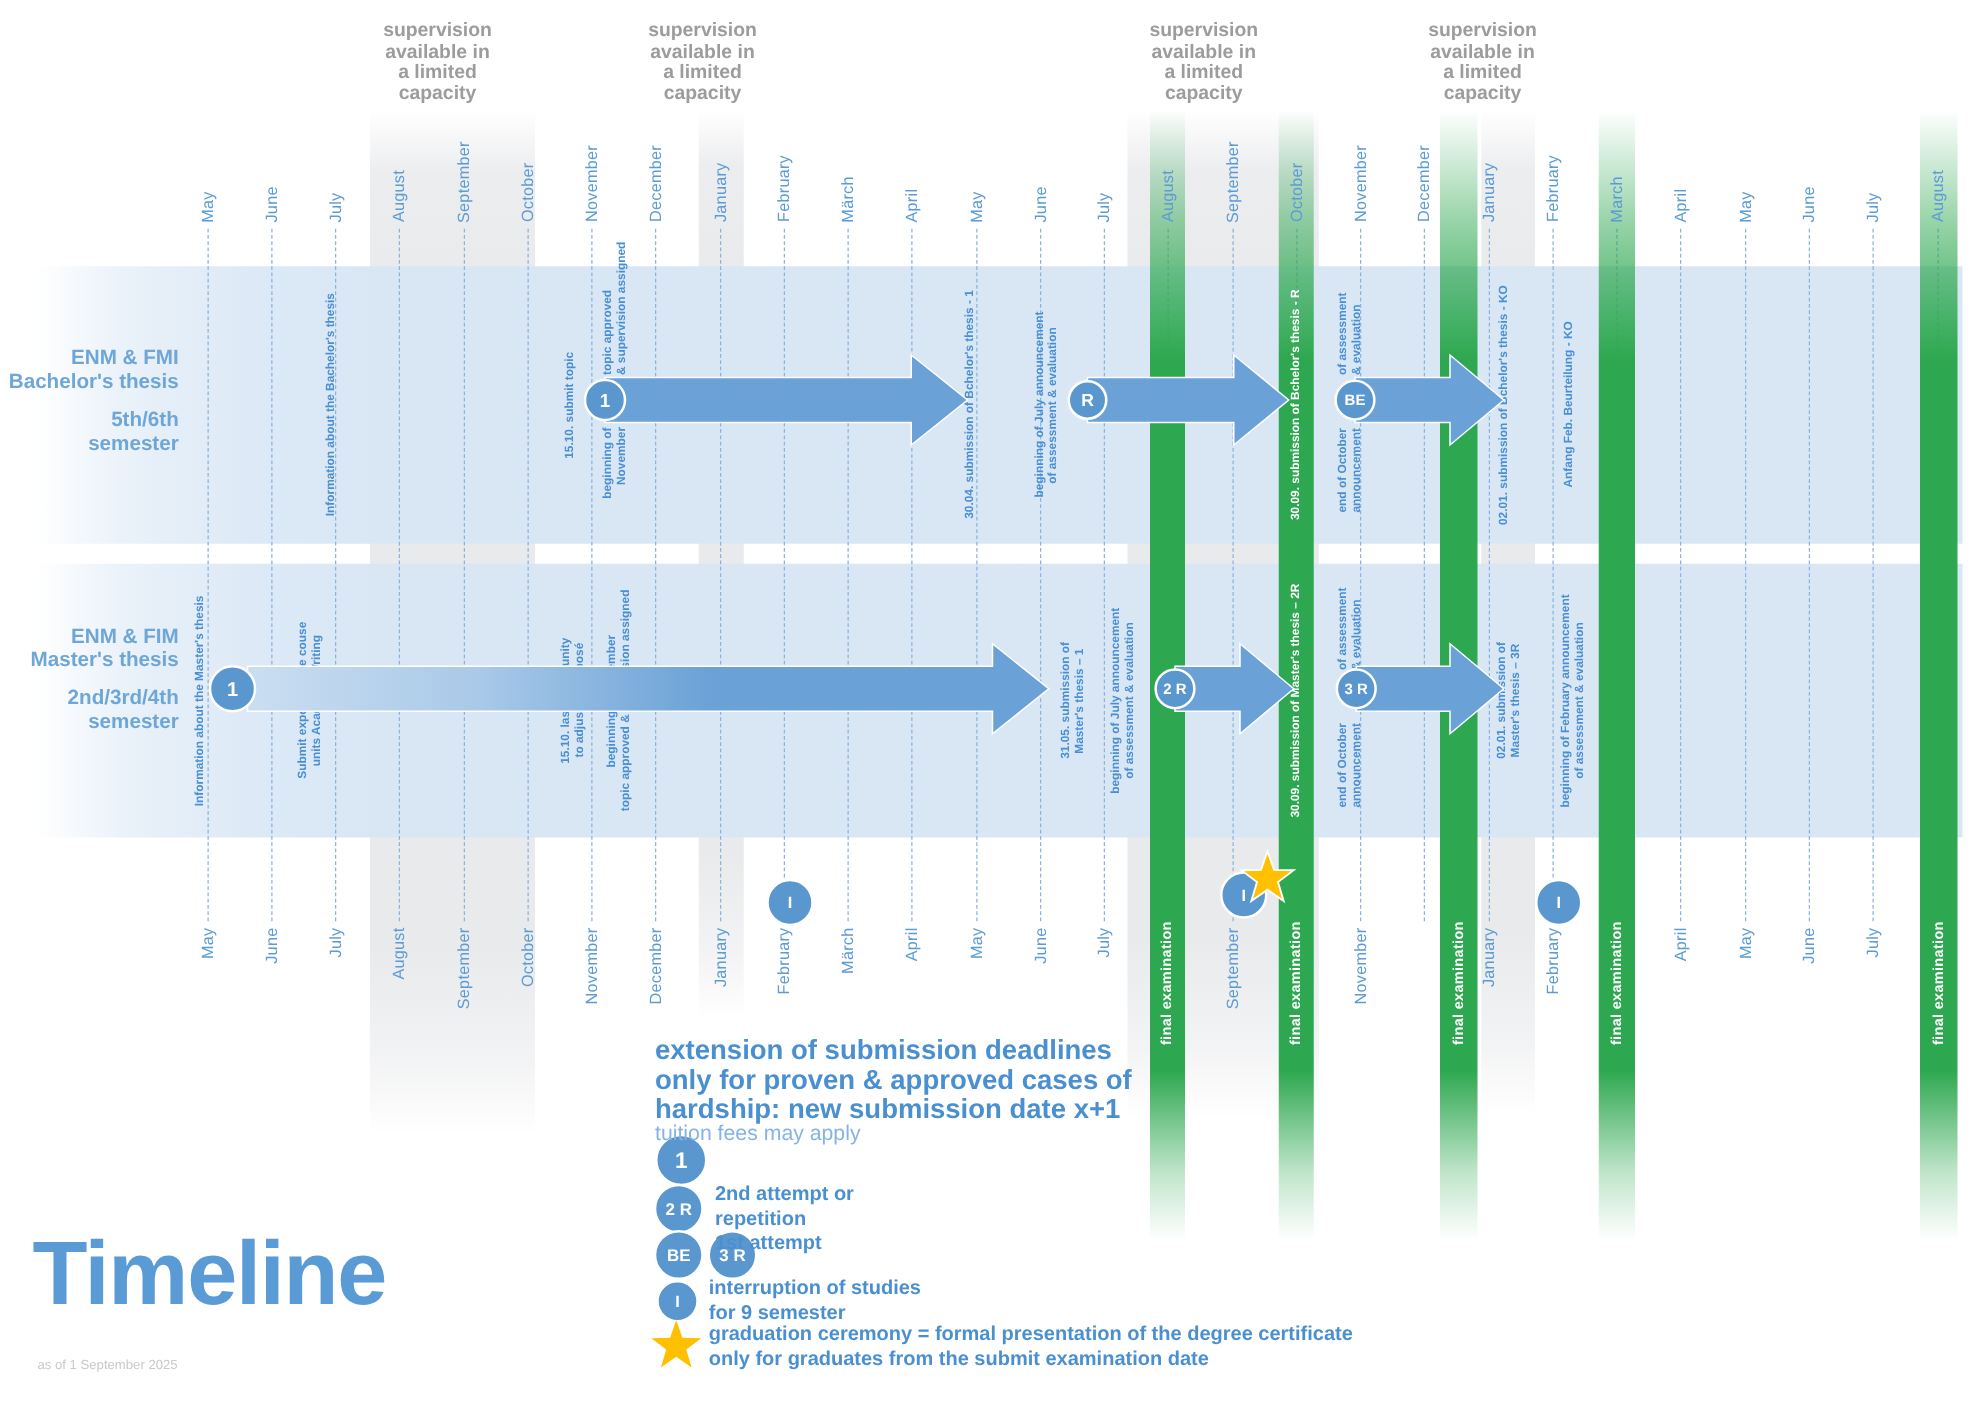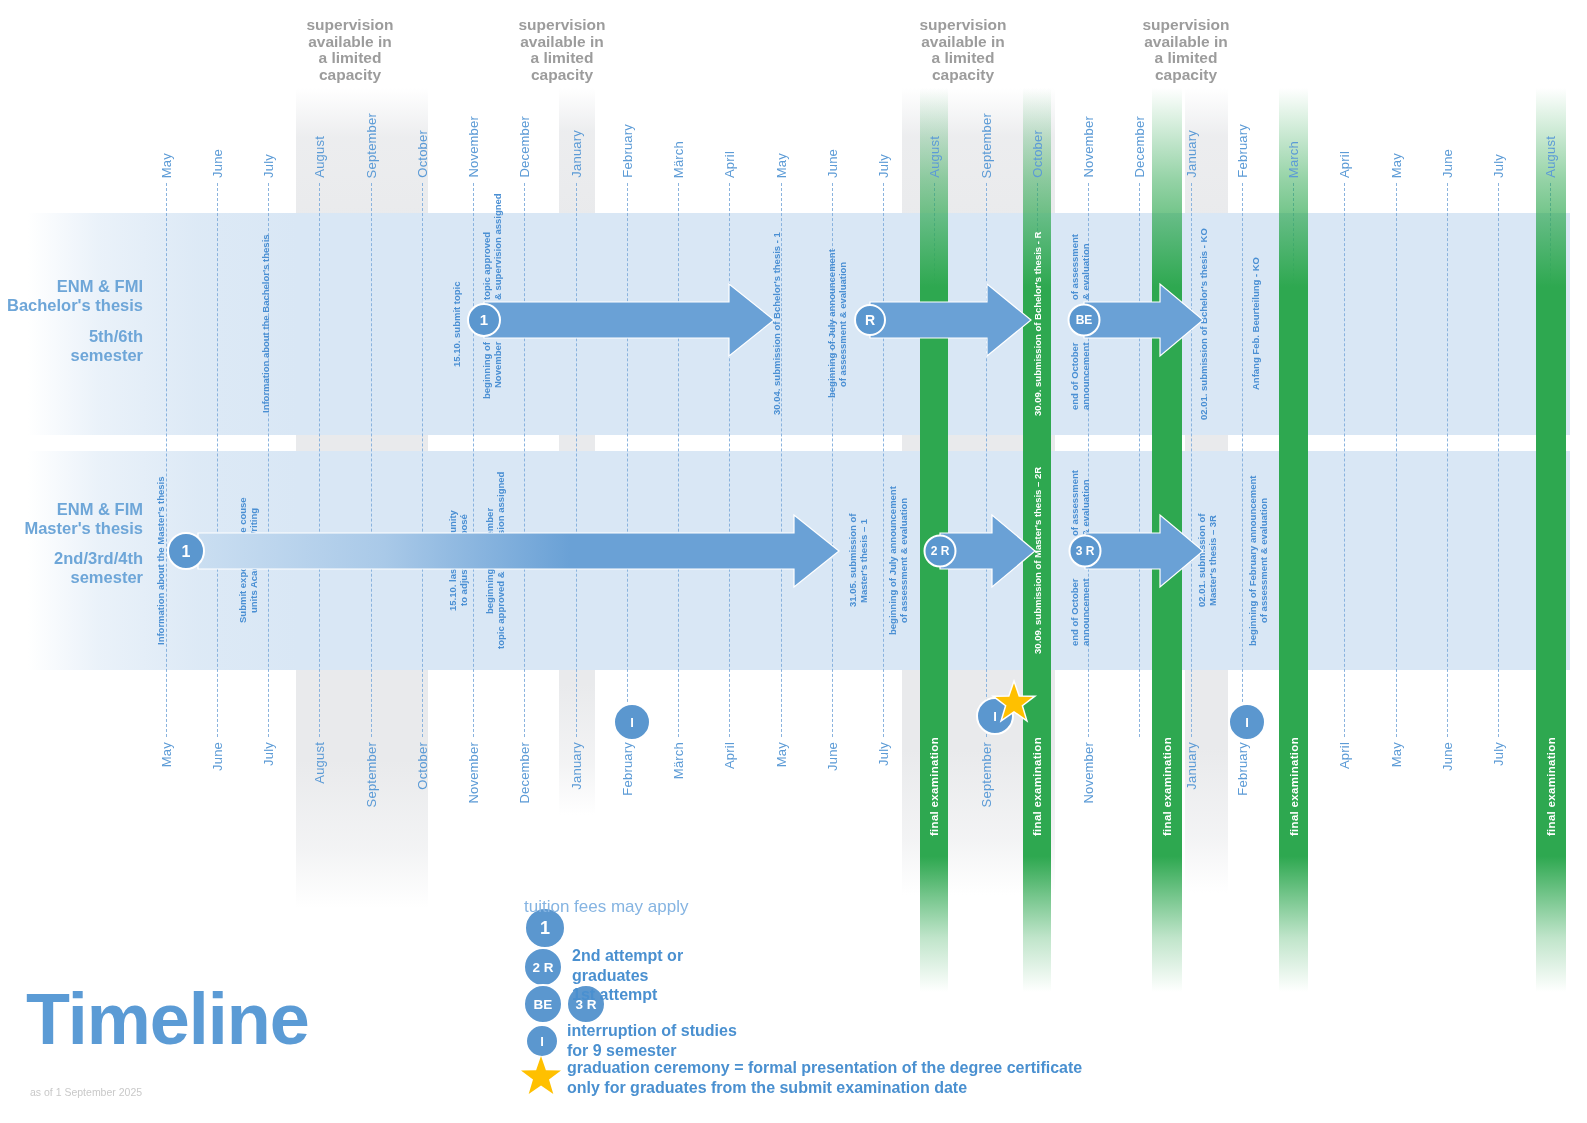--- a/index.html
+++ b/index.html
@@ -276,25 +276,28 @@
         <circle cx="586" cy="1004" r="19" fill="#5b97cf" stroke="#fff" stroke-width="2"></circle>
         <text x="586" y="1008.86" text-anchor="middle" font-size="13.5" font-weight="bold" fill="#fff">3 R</text>
       </g>
       <g>
         <circle cx="542" cy="1041" r="16" fill="#5b97cf" stroke="#fff" stroke-width="2"></circle>
         <text x="542" y="1045.68" text-anchor="middle" font-size="13" font-weight="bold" fill="#fff">I</text>
       </g>
       <path d="M541.0,1056.0L545.9,1070.2L561.0,1070.5L549.0,1079.6L553.3,1094.0L541.0,1085.4L528.7,1094.0L533.0,1079.6L521.0,1070.5L536.1,1070.2Z" fill="#ffc000"></path>
     </svg>
 
+  <div class="legend-heading">extension of submission deadlines
+only for proven &amp; approved cases of
+hardship: new submission date x+1</div>
   <div class="legend-subheading">tuition fees may apply</div>
   <div class="layer" id="legend-items">
       <div class="legend-item-text" style="left: 572px; top: 941px; margin-top: 44px;">1st attempt</div>
       <div class="legend-item-text" style="left: 572px; top: 946px;">2nd attempt or
-graduates</div>
+repetition</div>
       <div class="legend-item-text" style="left: 567px; top: 1021px;">interruption of studies
 for 9 semester</div>
       <div class="legend-item-text" style="left: 567px; top: 1058px;">graduation ceremony = formal presentation of the degree certificate
 only for graduates from the submit examination date</div>
     </div>
 
   <div class="big-title"><br><span>Timeline</span></div>
   <div class="as-of">as of 1 September 2025</div>
 </div>
 

